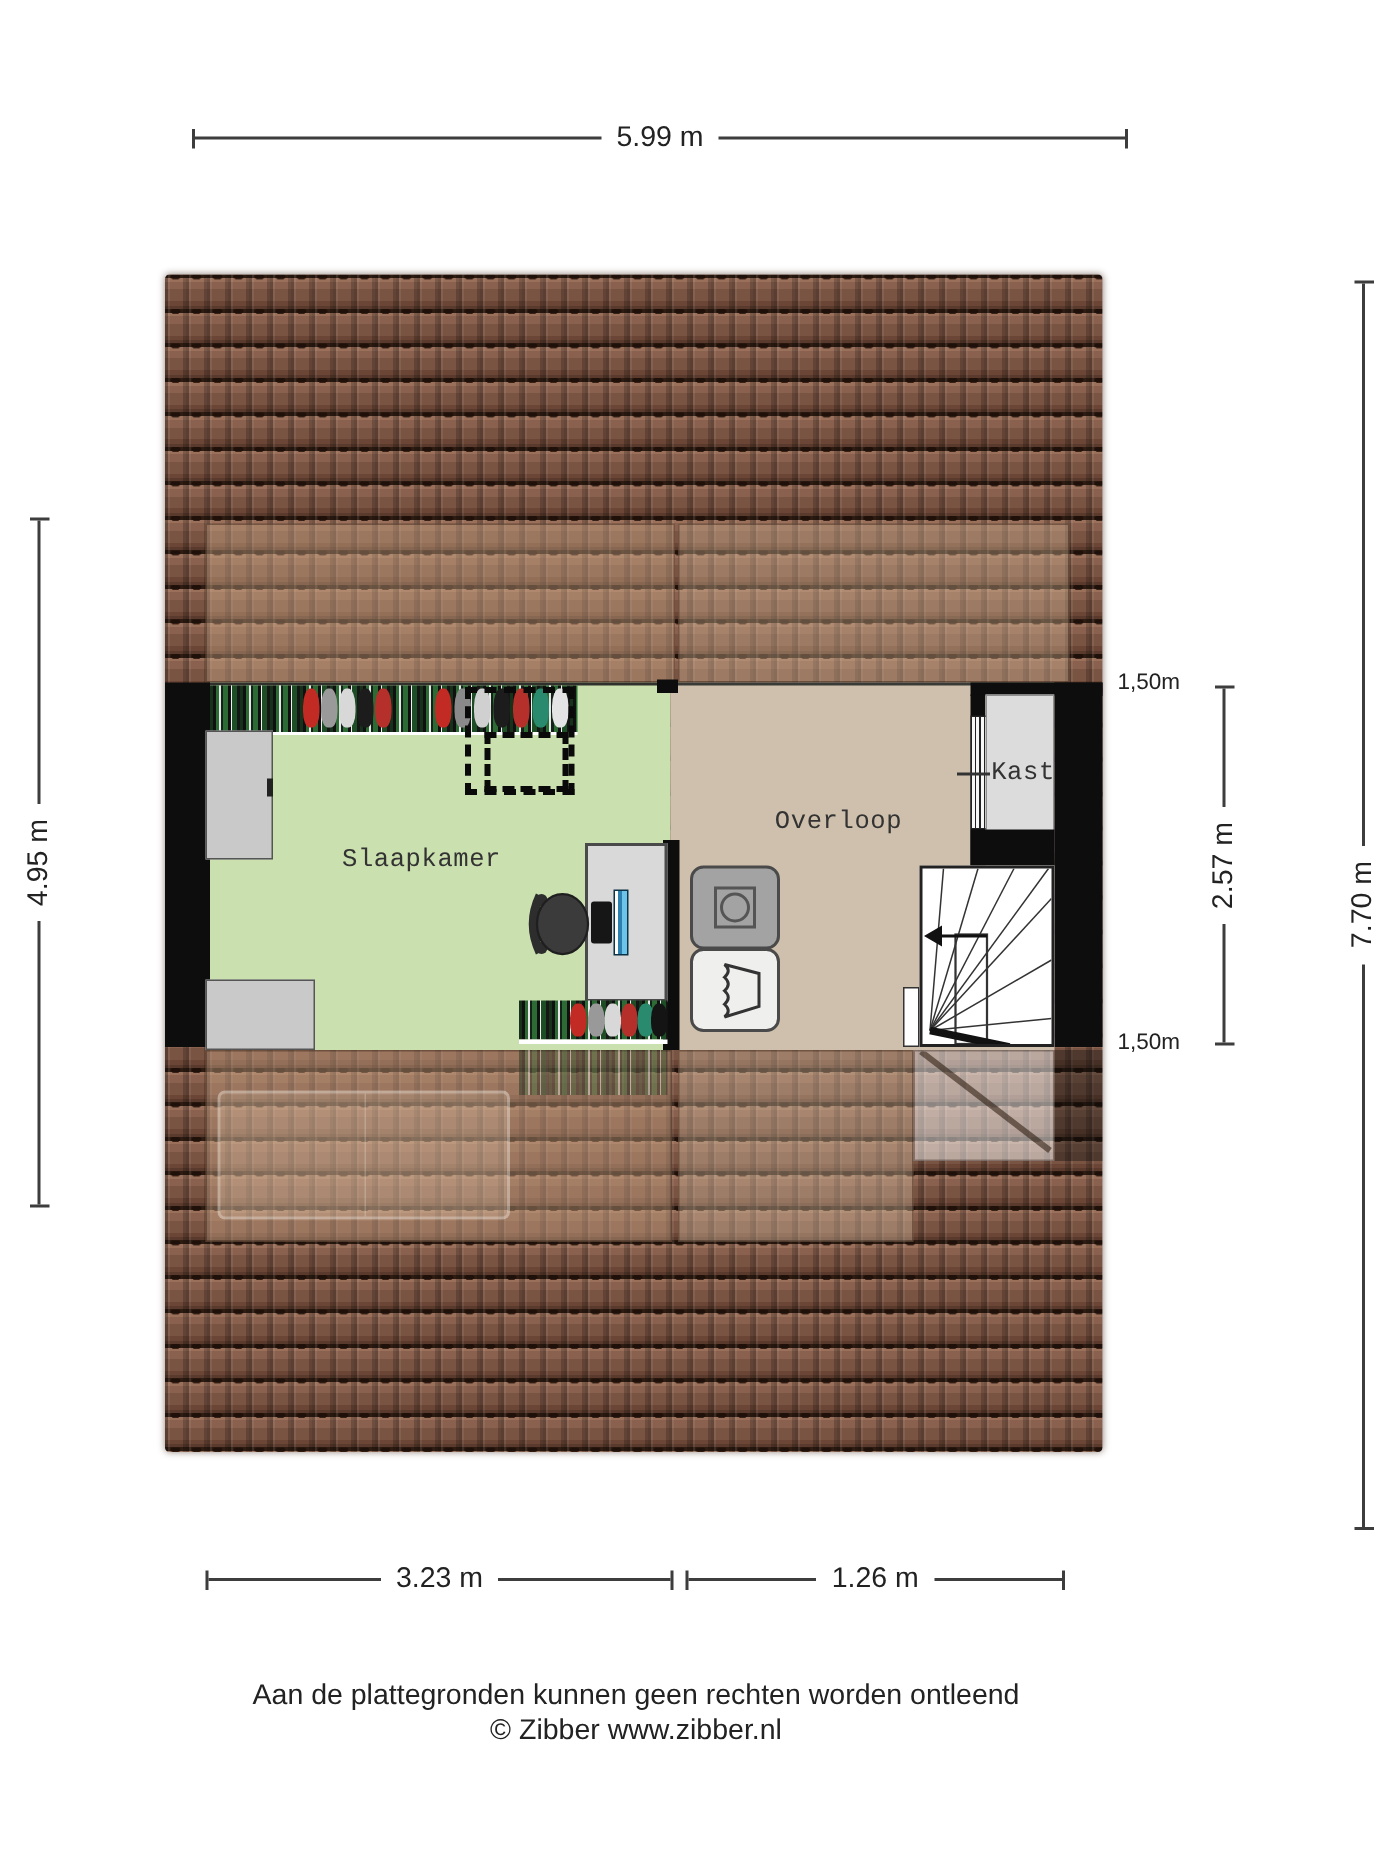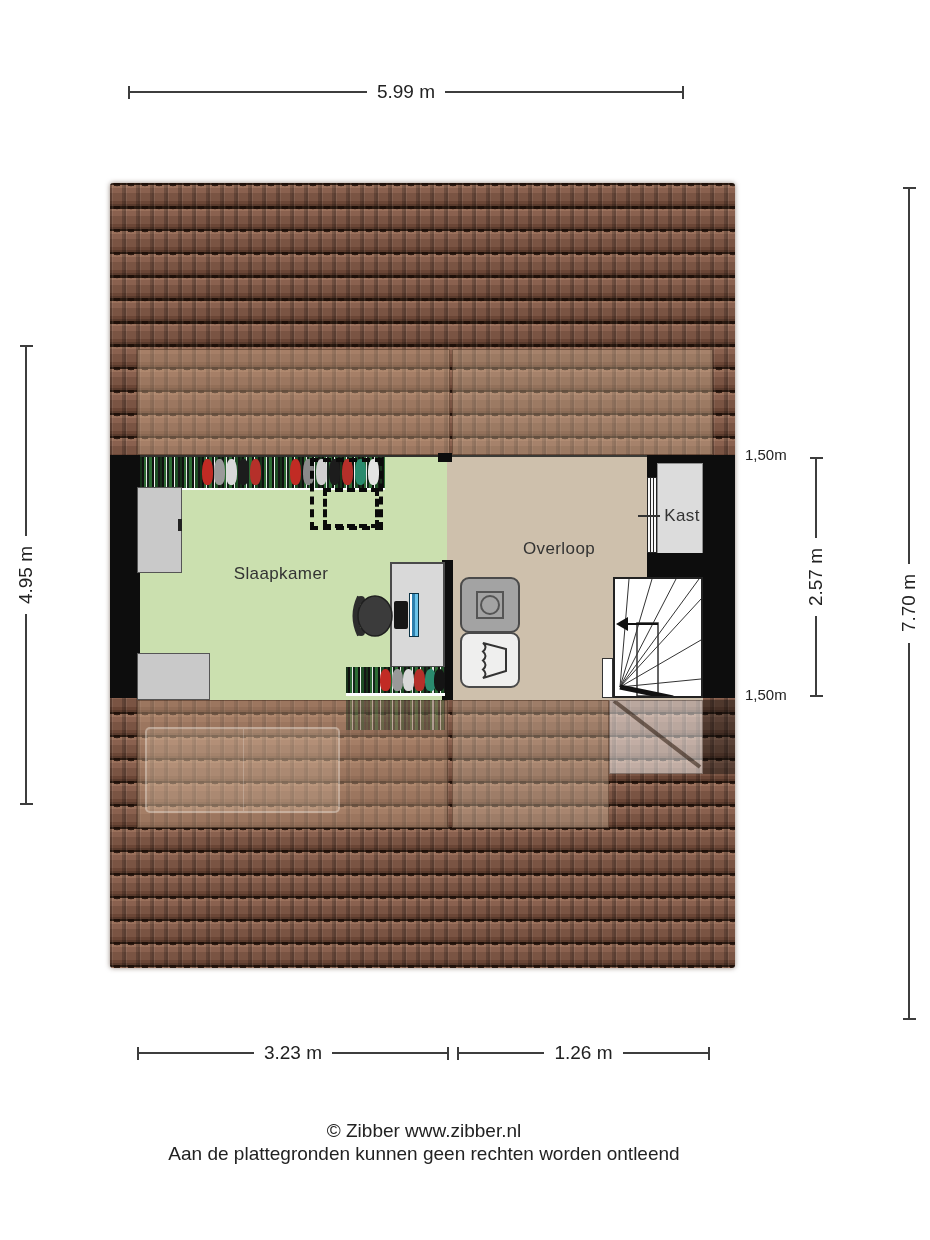--- a/index.html
+++ b/index.html
@@ -42,31 +42,31 @@
       #14231a 7.5px 9px, #2c6b33 9px 12px, #101010 12px 14px, #f0f0f0 14px 15px,
       #1d4d24 15px 18px, #161616 18px 20px);
   }
   .clothes .blob { position:absolute; top:2px; height:85%; width:11px; border-radius:45% 45% 40% 40%; }
 
   .dashed-box { position:absolute; border:4px dashed #0a0a0a; background:transparent; }
 
   .furn { position:absolute; }
   .cabinet { background:#c9c9c9; border:1.5px solid #555; }
 
-  .label { position:absolute; color:#333; font-size:17px; text-align:center; letter-spacing:.4px; }
+  .label { position:absolute; color:#333; font-size:17px; text-align:center; letter-spacing:.4px;font-family:Liberation Mono, monospace; }
 
   .footer { position:absolute; left:0; top:1119px; width:848px; text-align:center;
             color:#222; font-size:19px; line-height:23px; }
 </style>
 </head>
 <body>
 
 <div class="page">
 
-  <div class="dim-h" style="left:128px; top:81px; width:556px;align-items:center;">
+  <div class="dim-h" style="left:128px; top:81px; width:624px;align-items:center;">
     <div class="tick"></div>
     <div class="line"></div>
     <div class="lbl">5.99 m</div>
     <div class="line"></div>
     <div class="tick"></div>
   </div>
 
   <div class="dim-v" style="left:13px; top:345px; height:460px;">
     <div class="tick"></div>
     <div class="line"></div>
@@ -223,17 +223,17 @@
     </svg>
   </div>
   <div class="furn" style="left:602px; top:658px; width:11px; height:40px; background:#fff; border:1.5px solid #333;"></div>
 
   <div class="label" style="left:195px; top:564px; width:172px;">Slaapkamer</div>
   <div class="label" style="left:479px; top:539px; width:160px;">Overloop</div>
   <div class="label" style="left:659px; top:506px; width:46px; z-index:5;">Kast</div>
   <div style="position:absolute; left:638px; top:515px; width:22px; height:1.5px; background:#333; z-index:5;"></div>
 
   <div class="footer">
+    <div>Aan de plattegronden kunnen geen rechten worden ontleend</div>
     <div>© Zibber www.zibber.nl</div>
-    <div>Aan de plattegronden kunnen geen rechten worden ontleend</div>
   </div>
 
 </div>
 
 </body></html>

